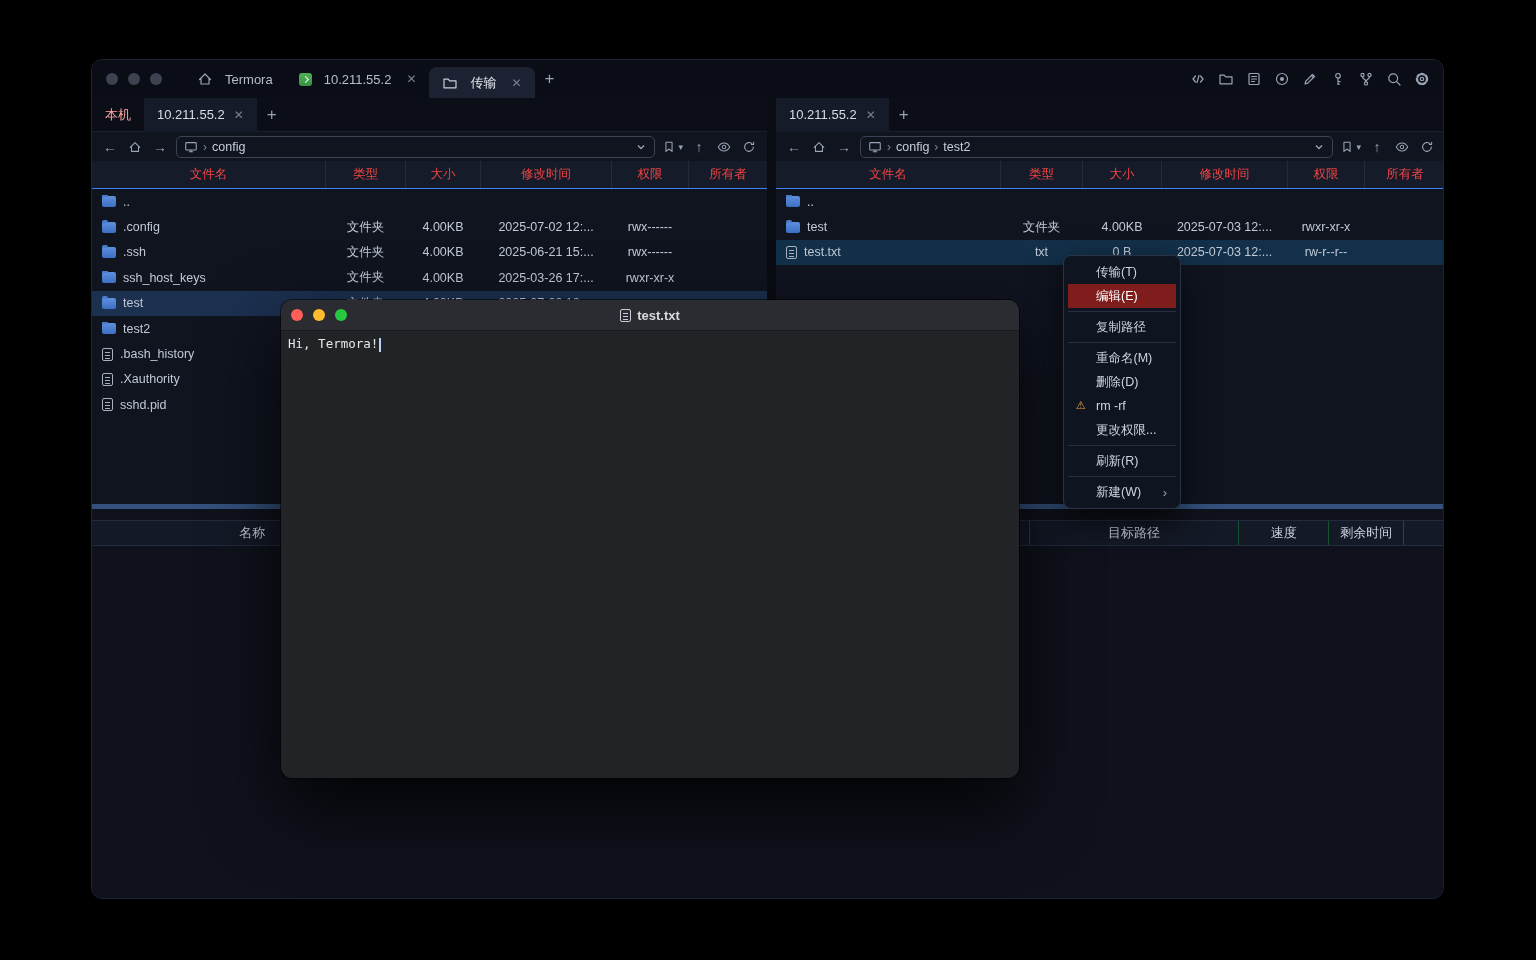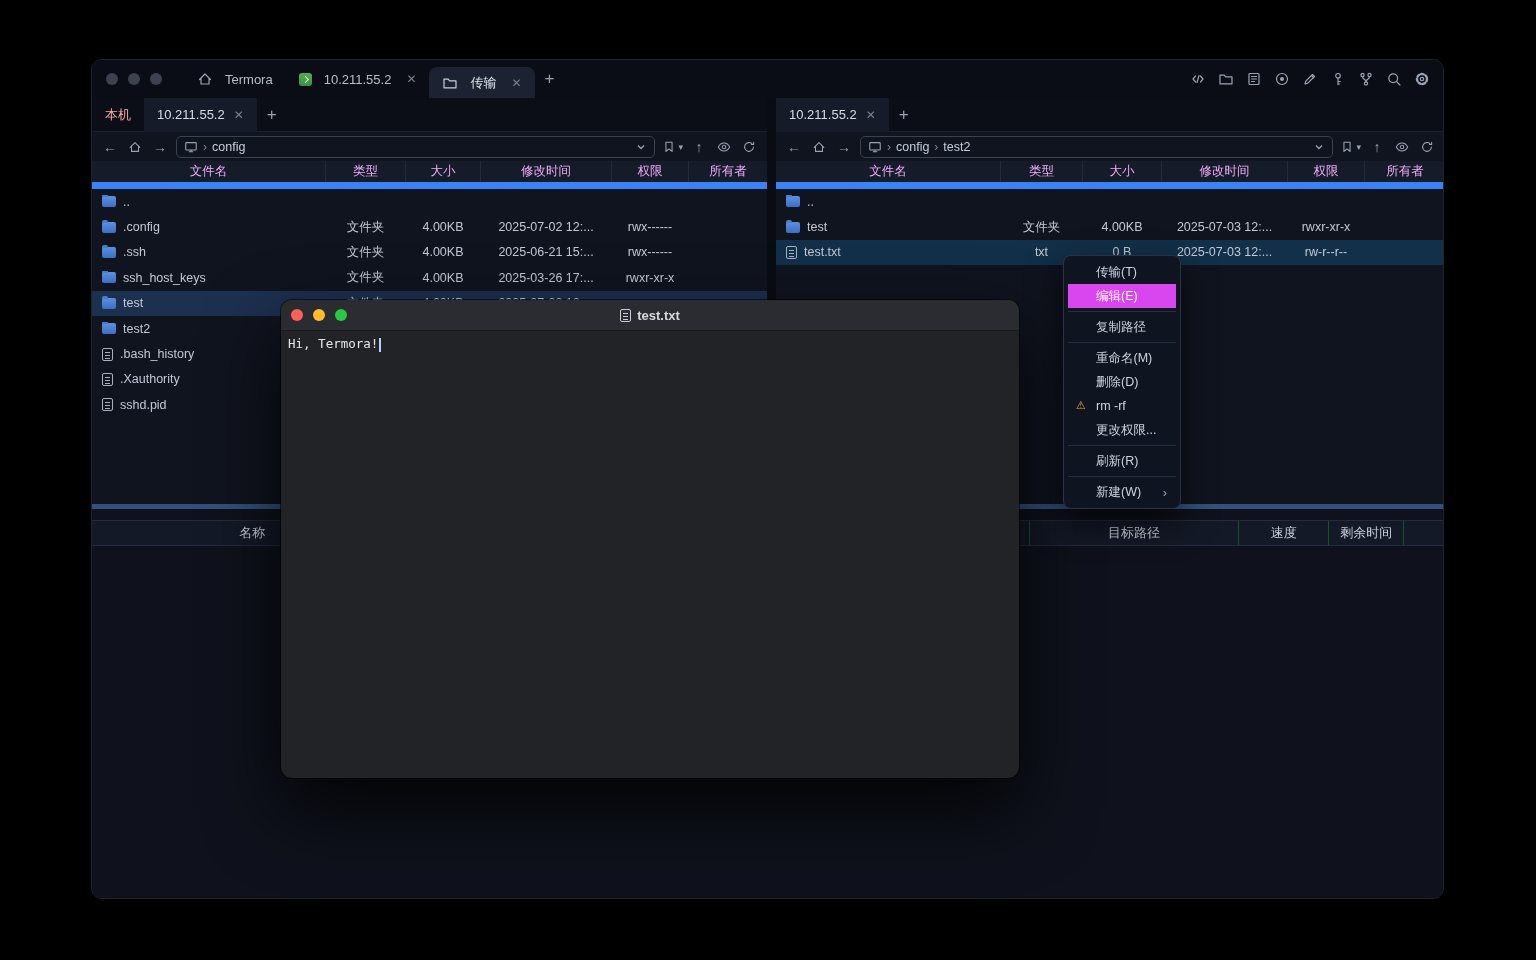--- a/index.html
+++ b/index.html
@@ -34,21 +34,21 @@
   .ptabs{height:34px;background:#0b0e17;display:flex;align-items:center;border-bottom:1px solid #1a2030}
   .ptab{height:34px;display:flex;align-items:center;gap:6px;padding:0 13px;font-size:13px;color:#fca5a5;white-space:nowrap}
   .ptab.active{background:#161b29;color:#d8dde6}
   .ptoolbar{height:29px;display:flex;align-items:center;padding:0 9px;gap:7px}
   .tbtn{min-width:18px;height:20px;display:flex;align-items:center;justify-content:center;color:#98a1b3;font-size:14px}
   .pathbar{flex:1;height:22px;border:1px solid #3a4254;border-radius:5px;display:flex;align-items:center;gap:5px;padding:0 7px;font-size:12.5px;color:#c6cdda}
   .bsep{color:#7b8496;font-size:12px}
   .chevend{margin-left:auto}
   .bmwrap{display:flex;align-items:center;gap:2px;color:#9aa3b5;font-size:9px}
 
-  .fheader{display:flex;height:28px;background:#161b29;border-bottom:7px solid #3b82f6;color:#f0abfc;font-size:12.5px}
+  .fheader{display:flex;height:28px;background:#161b29;border-bottom:1px solid #3b82f6;color:#ef4444;font-size:12.5px}
   .fheader>div{display:flex;align-items:center;justify-content:center;border-right:1px solid #232b3e;overflow:hidden}
   .fheader>div:last-child{border-right:none}
   .frow{display:flex;height:25.4px;align-items:center;font-size:12.5px;color:#c2c9d6}
   .frow.sel-l{background:#1c3050}
   .frow.sel-r{background:#123049}
   .cn{display:flex;align-items:center;gap:7px;padding-left:10px;overflow:hidden;white-space:nowrap;border-right:1px solid transparent}
   .ct,.cs,.cm,.cp,.co{text-align:center;overflow:hidden;white-space:nowrap;border-right:1px solid transparent}
   .lp .cn{width:234px}.lp .ct{width:80px}.lp .cs{width:75px}.lp .cm{width:131px}.lp .cp{width:77px}.lp .co{width:78px}
   .rp .cn{width:225px}.rp .ct{width:82px}.rp .cs{width:79px}.rp .cm{width:126px}.rp .cp{width:77px}.rp .co{width:80px}
 
@@ -62,21 +62,21 @@
   .transfer{position:absolute;left:0;top:449px;width:100%;height:391px;background:#0f121c}
   .theader{position:absolute;left:0;top:11px;width:100%;height:26px;background:#141927;border-top:1px solid #232b3e;border-bottom:1px solid #232b3e;display:flex;color:#ccd3e0;font-size:13px}
   .theader>div{display:flex;align-items:center;justify-content:center;border-right:1px solid #14532d;overflow:hidden}
   .theader>div:last-child{border-right:none}
   .tc0{width:322px}.tc1{width:617px}.tc2{width:210px}.tc3{width:90px}.tc4{width:75px}.tc5{width:39px}
 
   
   .cmenu{position:absolute;left:1063px;top:255px;width:118px;background:#0f1421;border:1px solid #2b3246;border-radius:8px;padding:4px 4px;
          box-shadow:0 14px 34px rgba(0,0,0,.65);z-index:30;font-size:12.5px;color:#ced4e0}
   .citem{height:24px;display:flex;align-items:center;padding:0 9px 0 28px;position:relative;white-space:nowrap}
-  .citem.hl{background:#d946ef;color:#fff}
+  .citem.hl{background:#7f1d1d;color:#fff}
   .csep{height:1px;background:#262d41;margin:3px 0}
   .cwarn{position:absolute;left:8px;top:5px;font-size:11px;color:#e8a33d;font-family:"DejaVu Sans",sans-serif}
   .csub{margin-left:auto;color:#9aa3b5;font-size:13px}
 
   
   .editor{position:absolute;left:281px;top:300px;width:738px;height:478px;border-radius:11px;background:#212327;z-index:20;overflow:hidden;
           box-shadow:0 32px 75px rgba(0,0,0,.8),0 0 0 1px rgba(0,0,0,.55)}
   .etitle{height:31px;background:#2a2c31;border-bottom:1px solid #191a1d;display:flex;align-items:center;justify-content:center;position:relative}
   .elights{position:absolute;left:10px;top:0;height:100%;display:flex;align-items:center;gap:10px}
   .elight{width:12px;height:12px;border-radius:50%}

